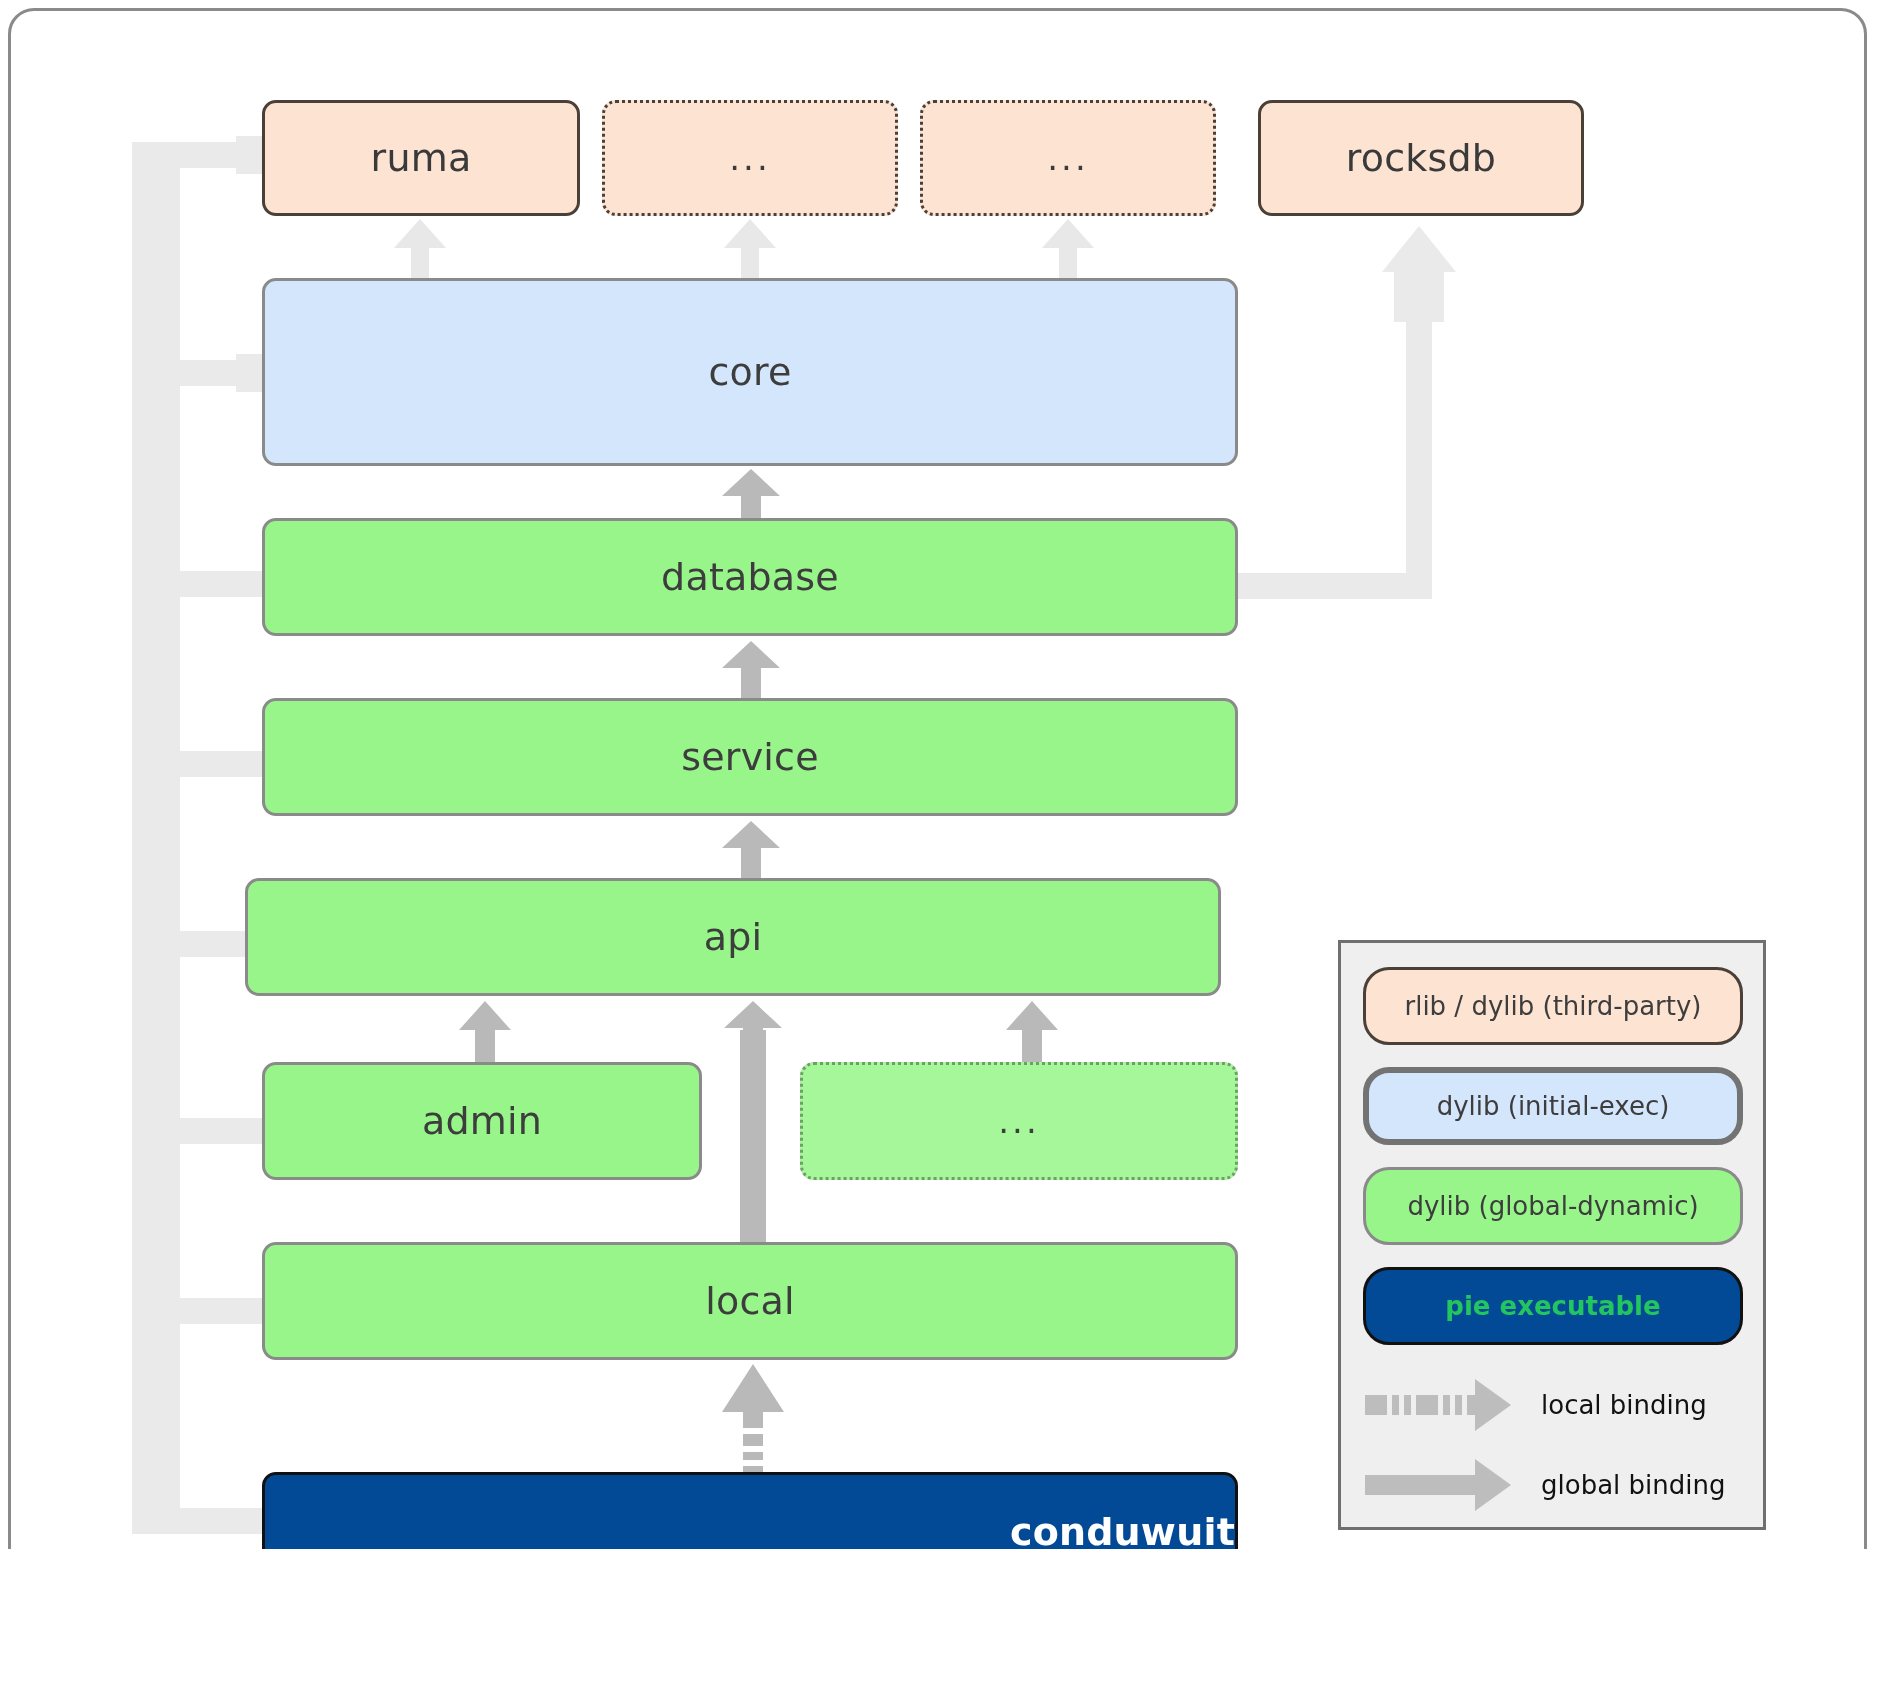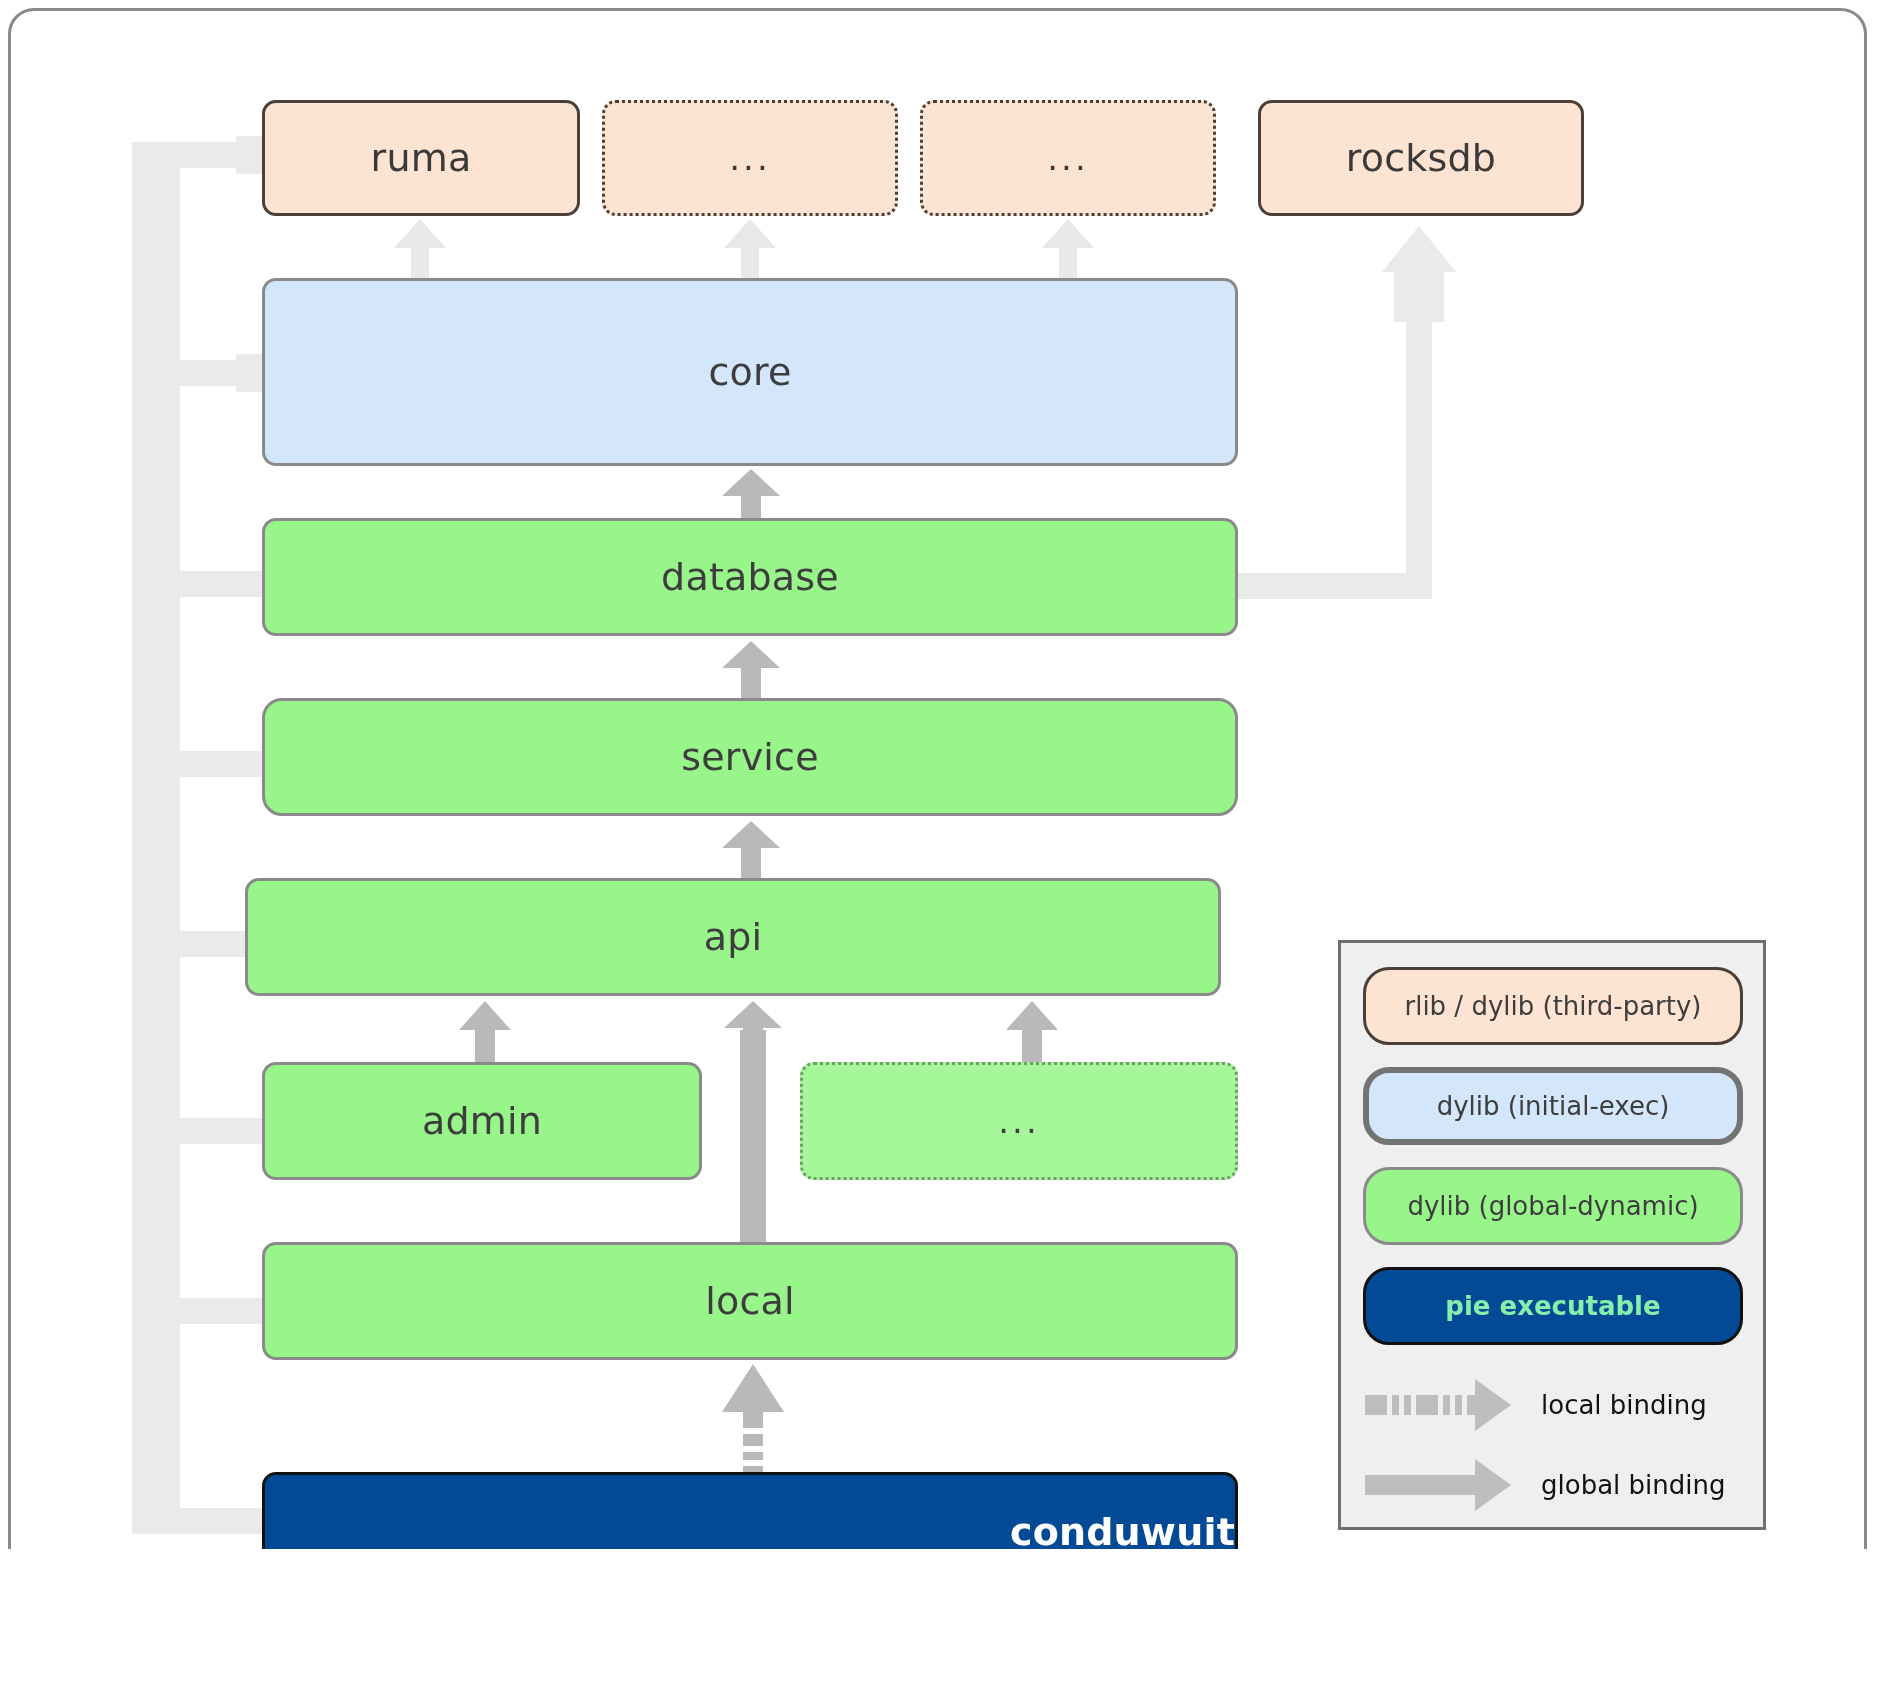--- a/index.html
+++ b/index.html
@@ -101,21 +101,21 @@
     border-radius: 26px;
     display: flex;
     align-items: center;
     justify-content: center;
     font-size: 26px;
     color: #3d3d3d;
   }
   .legend-chip.thirdparty { background:#fde3d2; border:3px solid #4a4038; }
   .legend-chip.initialexec{ background:#d4e6fb; border:6px solid #737373; }
   .legend-chip.globaldyn  { background:#98f58a; border:3px solid #8a8a8a; }
-  .legend-chip.pie        { background:#034a96; border:3px solid #111111; color:#86efac; font-weight:bold; }
+  .legend-chip.pie        { background:#034a96; border:3px solid #111111; color:#22c55e; font-weight:bold; }
 
   .legend-row {
     position: absolute;
     left: 22px;
     width: 386px;
     height: 60px;
     display: flex;
     align-items: center;
   }
   .legend-row .swatch { width: 150px; height: 56px; flex: 0 0 150px; }
@@ -194,21 +194,21 @@
   </svg>
 
   <div class="node globaldyn" style="left:262px; top:518px; width:976px; height:118px;">
     <span class="lbl">database</span>
   </div>
 
   <svg class="arrow-mid" width="62" height="62" style="left:720px; top:640px;" viewBox="0 0 62 62">
     <polygon points="21,61 21,28 2,28 31,1 60,28 41,28 41,61" fill="#b9b9b9"></polygon>
   </svg>
 
-  <div class="node globaldyn" style="left:262px; top:698px; width:976px; height:118px;border-radius:20px;">
+  <div class="node globaldyn" style="left:262px; top:698px; width:976px; height:118px;">
     <span class="lbl">service</span>
   </div>
 
   <svg class="arrow-mid" width="62" height="62" style="left:720px; top:820px;" viewBox="0 0 62 62">
     <polygon points="21,61 21,28 2,28 31,1 60,28 41,28 41,61" fill="#b9b9b9"></polygon>
   </svg>
 
   <div class="node globaldyn" style="left:245px; top:878px; width:976px; height:118px;text-align:center;">
     <span class="lbl">api</span>
   </div>

